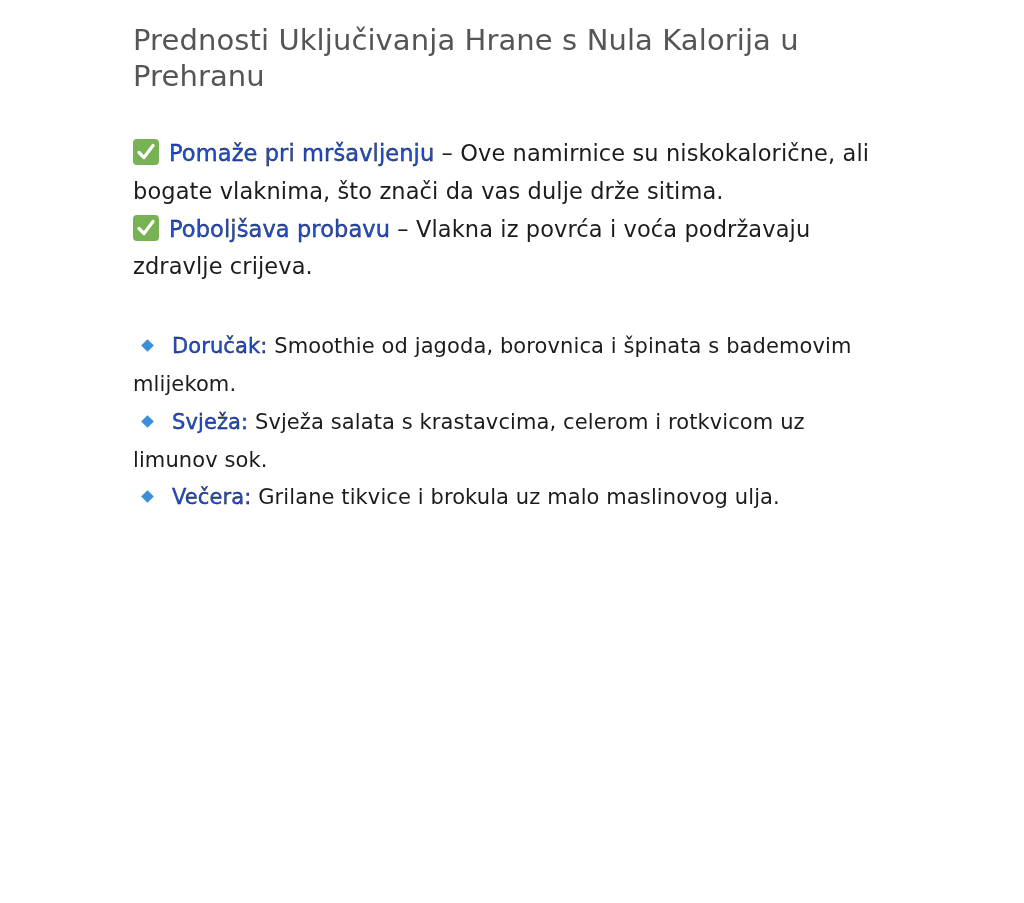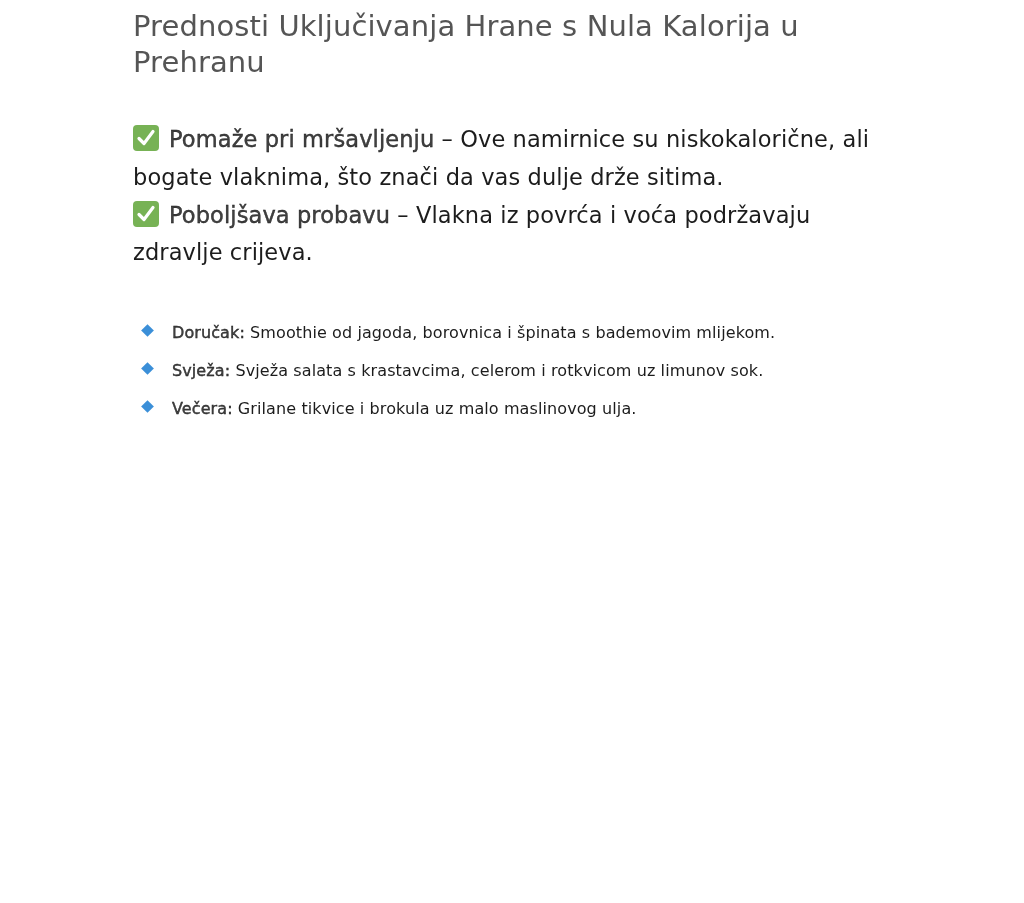--- a/index.html
+++ b/index.html
@@ -10,21 +10,21 @@
     body {
       width: 1024px;
       height: 903px;
       overflow: hidden;
       font-family: "DejaVu Sans", sans-serif;
       color: #1c1c1c;
     }
     .article {
       position: absolute;
       left: 133px;
-      top: 8px;
+      top: 22px;
       width: 760px;
     }
     h2.section-title {
       margin: 0;
       font-family: "DejaVu Sans", sans-serif;
       font-weight: normal;
       font-size: 29px;
       line-height: 36px;
       color: #555555;
       letter-spacing: 0.1px;
@@ -49,32 +49,32 @@
       position: relative;
     }
     .check-icon svg {
       position: absolute;
       left: 3px;
       top: 3px;
     }
     .lead {
       font-weight: bold;
       font-weight: 600;
-      color: #404040;
+      color: #1d4ed8;
     }
     .lead.strong {
       font-weight: normal;
       -webkit-text-stroke: 0.35px #151515;
     }
     .section-2 {
       margin-top: 46px;
     }
     .meals {
       margin-top: 42px;
-      font-size: 16px;
+      font-size: 21px;
       line-height: 37.8px;
       letter-spacing: 0.1px;
     }
     .meal {
       margin: 0;
     }
     .diamond-icon {
       display: inline-block;
       width: 9px;
       height: 9px;

